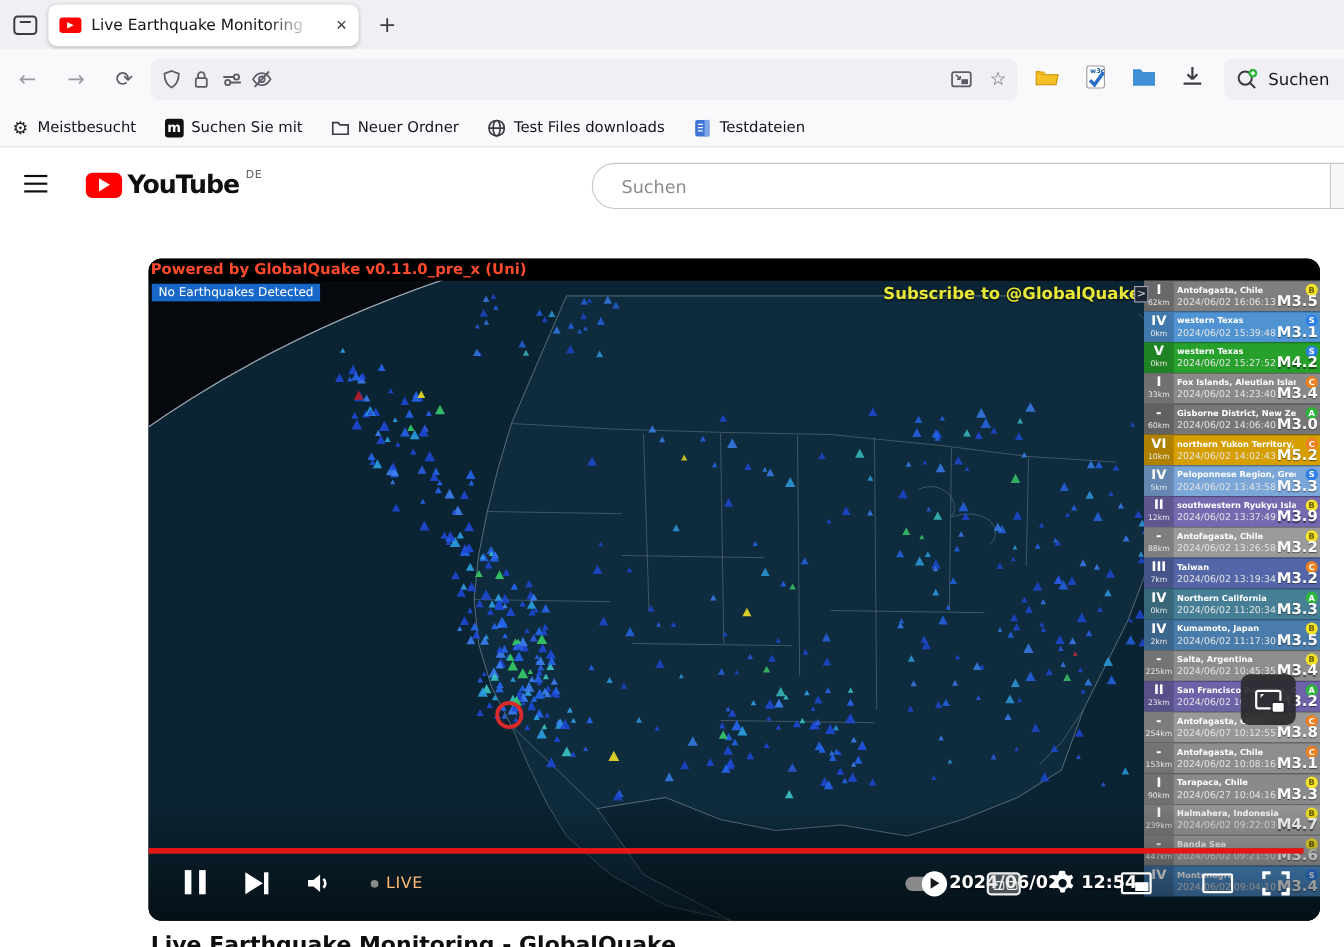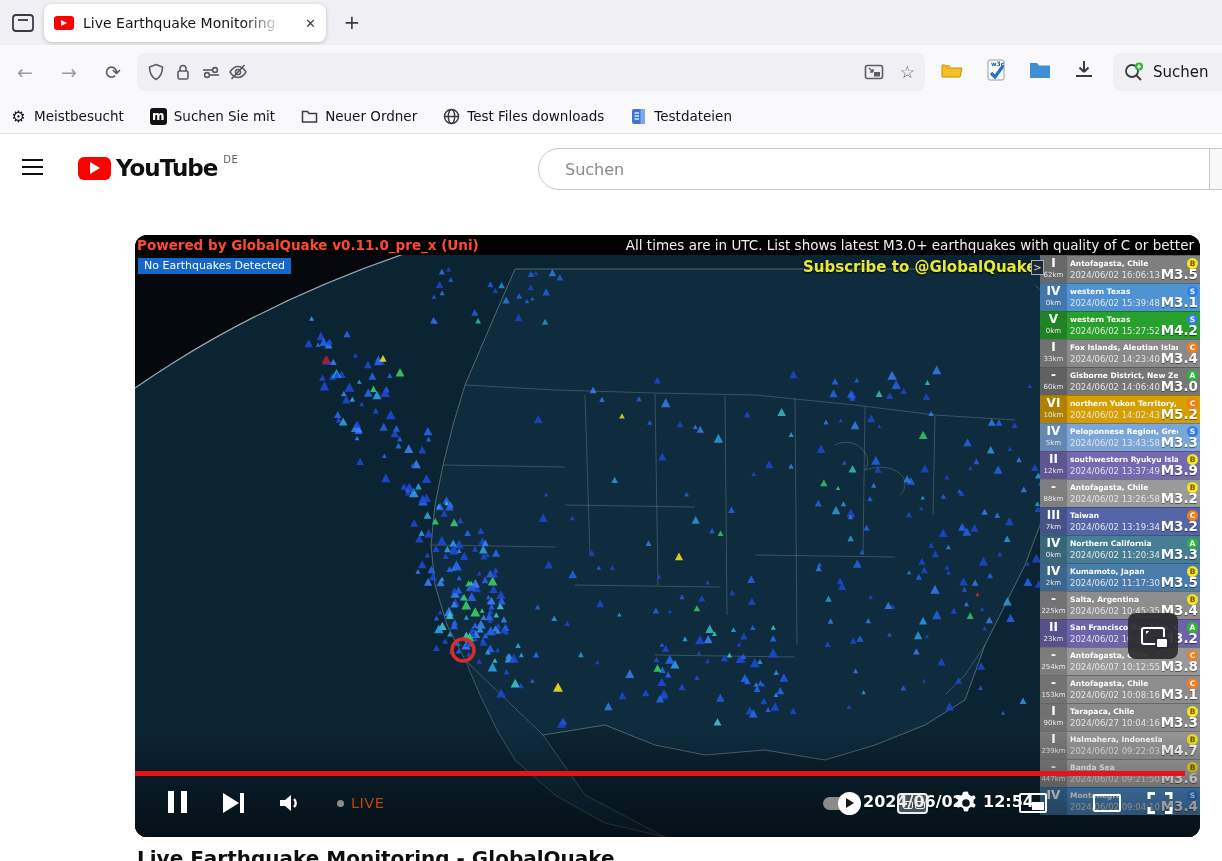--- a/index.html
+++ b/index.html
@@ -82,21 +82,21 @@
 
   .vcontrols { position:absolute; left:0; top:548px; width:100%; height:40px; z-index:11; color:#fff; }
   .ctl { position:absolute; top:8px; }
   .pause { left:33px; display:flex; gap:7px; } .pause div { width:6px; height:22px; background:#fff; }
   .next { left:88px; width:24px; height:22px; position:absolute; }
   .next .tri { position:absolute; left:0; top:1px; border-left:16px solid #fff; border-top:10px solid transparent; border-bottom:10px solid transparent; }
   .next .bar { position:absolute; left:17px; top:1px; width:4px; height:20px; background:#fff; }
   .vol { left:143px; }
   .livewrap { left:202px; top:12px; display:flex; align-items:center; gap:7px; position:absolute; }
   .livedot { width:7px; height:7px; border-radius:50%; background:#8c8c8c; }
-  .livetxt { font-size:14.5px; color:#c2410c; letter-spacing:.5px; }
+  .livetxt { font-size:14.5px; color:#fdba74; letter-spacing:.5px; }
   .autoplay { left:688px; top:14px; width:36px; height:13px; background:#8a8a8a; border-radius:7px; position:absolute; }
   .autoplay .knob { position:absolute; right:-2px; top:-5px; width:23px; height:23px; border-radius:50%; background:#fff; }
   .autoplay .knob:before { content:""; position:absolute; left:8px; top:6px; border-left:8px solid #1a1a1a; border-top:5.5px solid transparent; border-bottom:5.5px solid transparent; }
   .sclock { position:absolute; top:9px; font-size:16px; font-weight:bold; color:#fff; text-shadow:0 1px 2px #000; z-index:1; }
   .icon2 { z-index:3; }
   .ccic { left:762px; top:10px; width:31px; height:21px; background:rgba(200,200,200,.35); border:2px solid #eee; border-radius:4px; position:absolute; }
   .ccic:before { content:""; position:absolute; left:4px; top:6px; width:8px; height:6px; border:1.6px solid #eee; border-radius:2px; }
   .ccic:after { content:""; position:absolute; left:16px; top:6px; width:8px; height:6px; border:1.6px solid #eee; border-radius:2px; }
   .mini { left:884px; top:10px; width:28px; height:20px; border:2.5px solid #fff; border-radius:2px; position:absolute; }
   .mini:after { content:""; position:absolute; right:1px; bottom:1px; width:12px; height:8px; background:#fff; }
@@ -264,21 +264,20 @@
     <div class="ytsearch">
       <input type="text" placeholder="Suchen" style="">
       <div class="div"></div>
       <div class="btnarea"></div>
     </div>
   </div>
 
   <div class="player">
     <div class="vheader">
       <span class="vpow">Powered by GlobalQuake v0.11.0_pre_x (Uni)</span>
-      <span class="vinfo">All times are in UTC.  List shows latest M3.0+ earthquakes with quality of C or better</span>
     </div>
 
     <svg class="vmap" id="mapsvg" width="1065" height="582" viewBox="0 0 1065 582">
         <rect x="0" y="0" width="1065" height="582" fill="#05080c"></rect>
         <ellipse cx="760" cy="560" rx="1020" ry="640" fill="#0b2433" stroke="#9aa8b2" stroke-width="1.2"></ellipse>
         <path d="M380,14 L360,60 345,95 330,130 318,170 308,210 300,250 296,290 300,330 312,370 330,405 352,435 378,460 408,480 470,470 520,490 570,500 630,495 690,505 740,490 790,470 830,445 850,390 870,350 890,310 905,270 915,230 930,190 950,150 965,100 975,14 Z" fill="#0e2c3e" stroke="#8a98a2" stroke-width="0.8" stroke-opacity="0.7"></path>
         <path d="M330,405 345,440 362,475 380,505 420,540 470,568 530,582 450,540 408,480 Z" fill="#0e2c3e" stroke="#8a98a2" stroke-width="0.8" stroke-opacity="0.55"></path>
         <path d="M330,130 420,135 520,138 620,140 720,150 800,160 880,165" fill="none" stroke="#8a98a2" stroke-width="0.8" stroke-opacity="0.45"></path>
         <path d="M450,140 455,300" fill="none" stroke="#8a98a2" stroke-width="0.8" stroke-opacity="0.45"></path>
         <path d="M520,139 523,330" fill="none" stroke="#8a98a2" stroke-width="0.8" stroke-opacity="0.45"></path>

